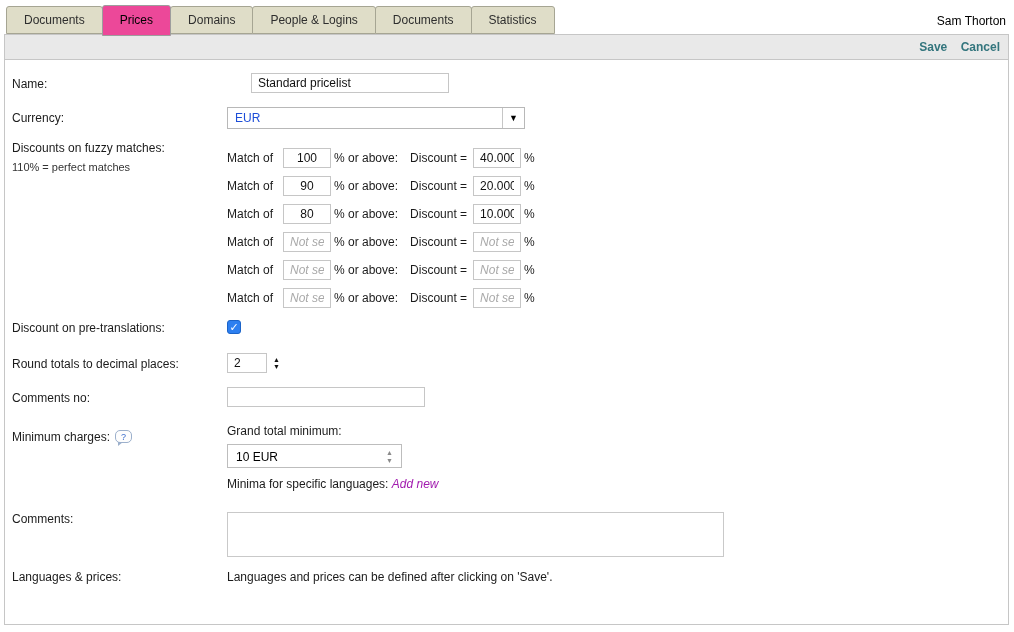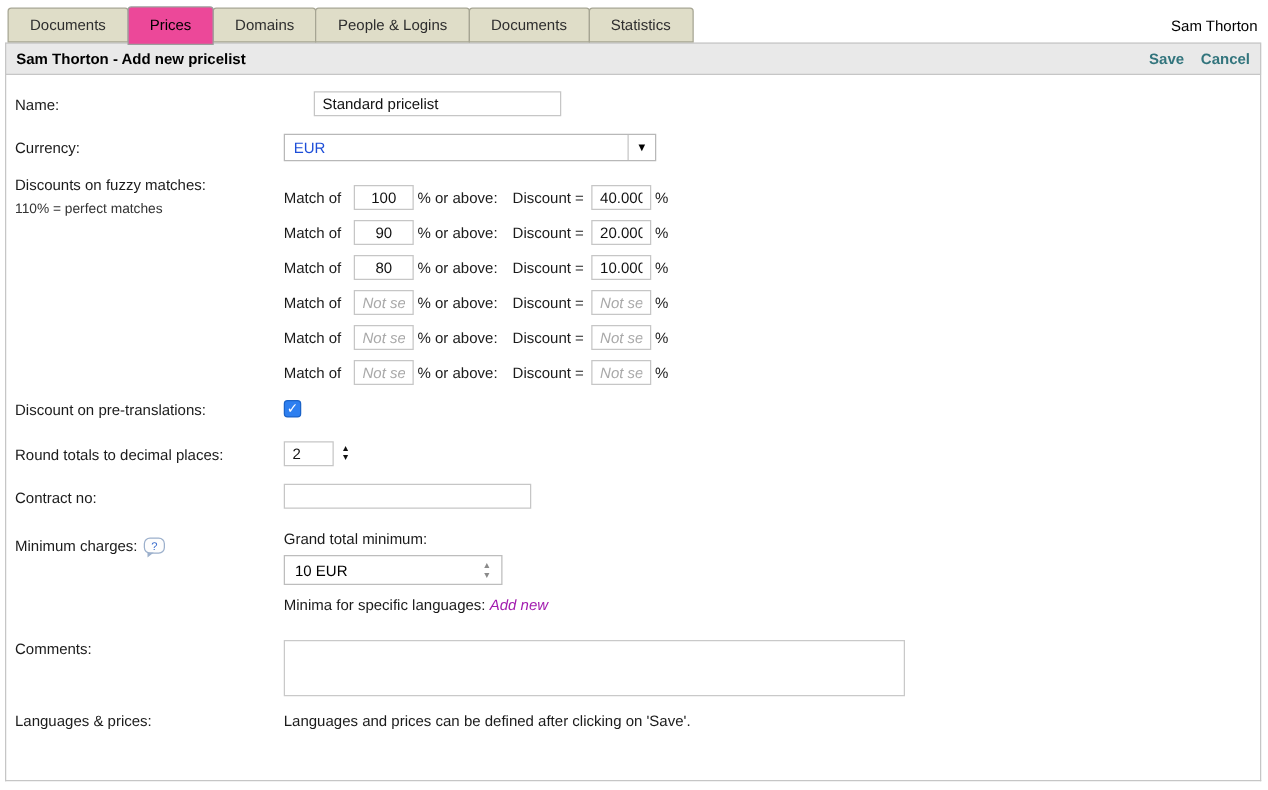--- a/index.html
+++ b/index.html
@@ -91,21 +91,20 @@
     <div class="tab">Documents</div>
     <div class="tab active">Prices</div>
     <div class="tab">Domains</div>
     <div class="tab">People &amp; Logins</div>
     <div class="tab">Documents</div>
     <div class="tab">Statistics</div>
   </div>
   <div class="username">Sam Thorton</div>
 
   <div class="header">
-    <div class="header-title">Sam Thorton - Add new pricelist</div>
     <div class="header-actions">
       <span>Save</span>
       <span>Cancel</span>
     </div>
   </div>
 
   <div class="content">
 
     <div class="flabel" style="top:17px">Name:</div>
     <input type="text" class="txt txt-name fld" style="top: 13px; margin-left: 24px;" value="Standard pricelist">
@@ -182,21 +181,21 @@
 
     <div class="flabel" style="top:297px">Round totals to decimal places:</div>
     <div class="fld rowflex" style="top:293px">
       <input type="text" class="txt txt-round" value="2" style="">
       <span class="stepper">
         <span>▲</span>
         <span>▼</span>
       </span>
     </div>
 
-    <div class="flabel" style="top:331px">Contract no:</div>
+    <div class="flabel" style="top:331px">Comments no:</div>
     <input type="text" class="txt txt-contract fld" style="top: 327px;" value="">
 
     <div class="flabel" style="top:370px">
       <span>Minimum charges:</span><span class="help">?</span>
     </div>
     <div class="fld static-text" style="top:364px">Grand total minimum:</div>
     <div class="fld selectbox" style="top:384px">
       <span class="val">10 EUR</span>
       <span class="arrows">
         <span>▲</span>

